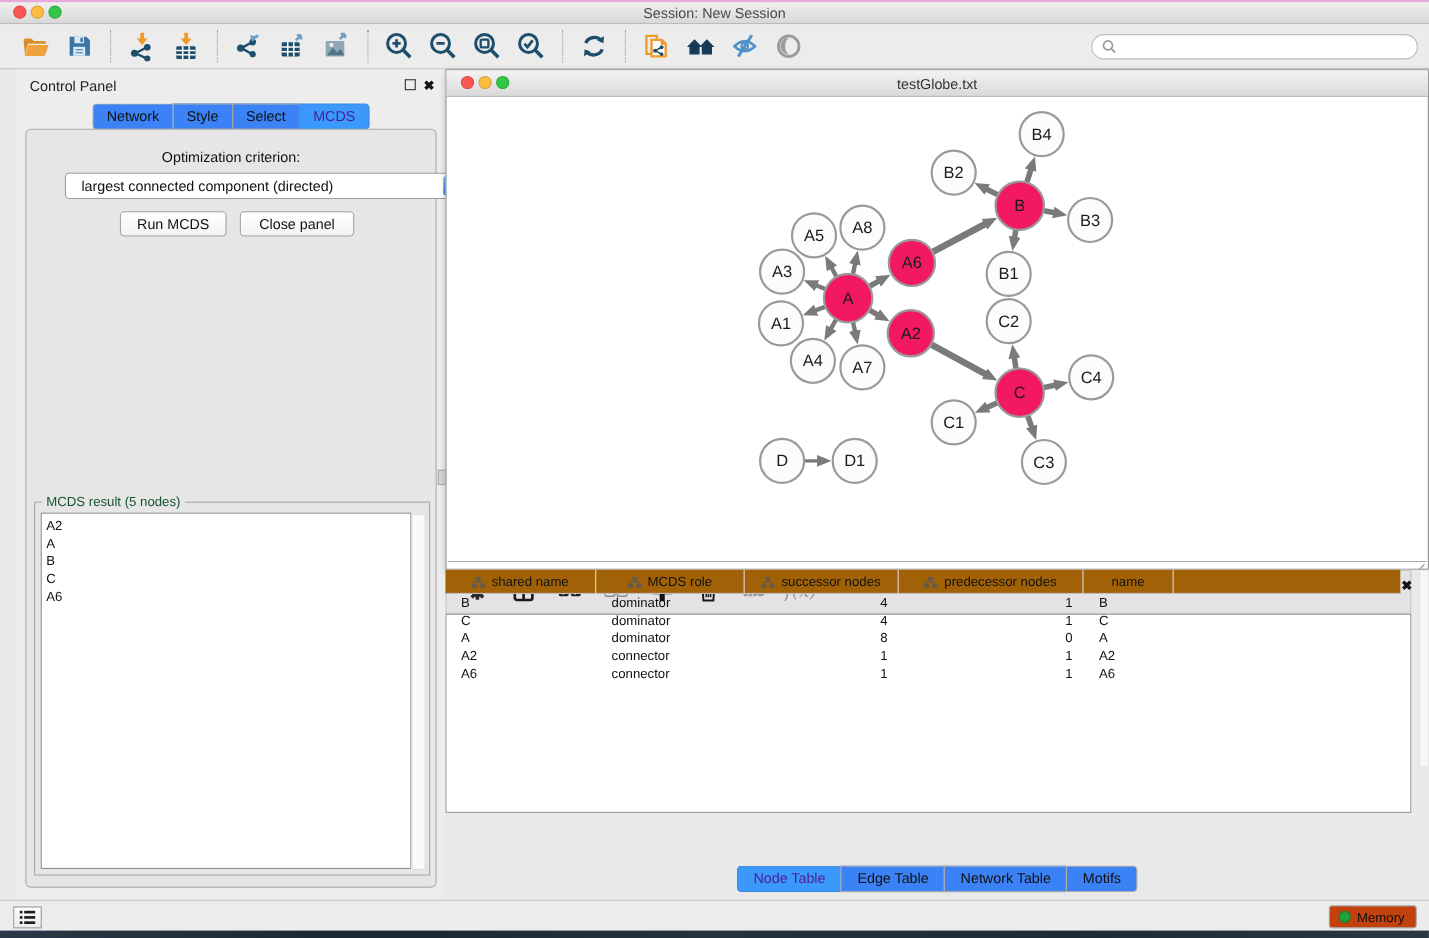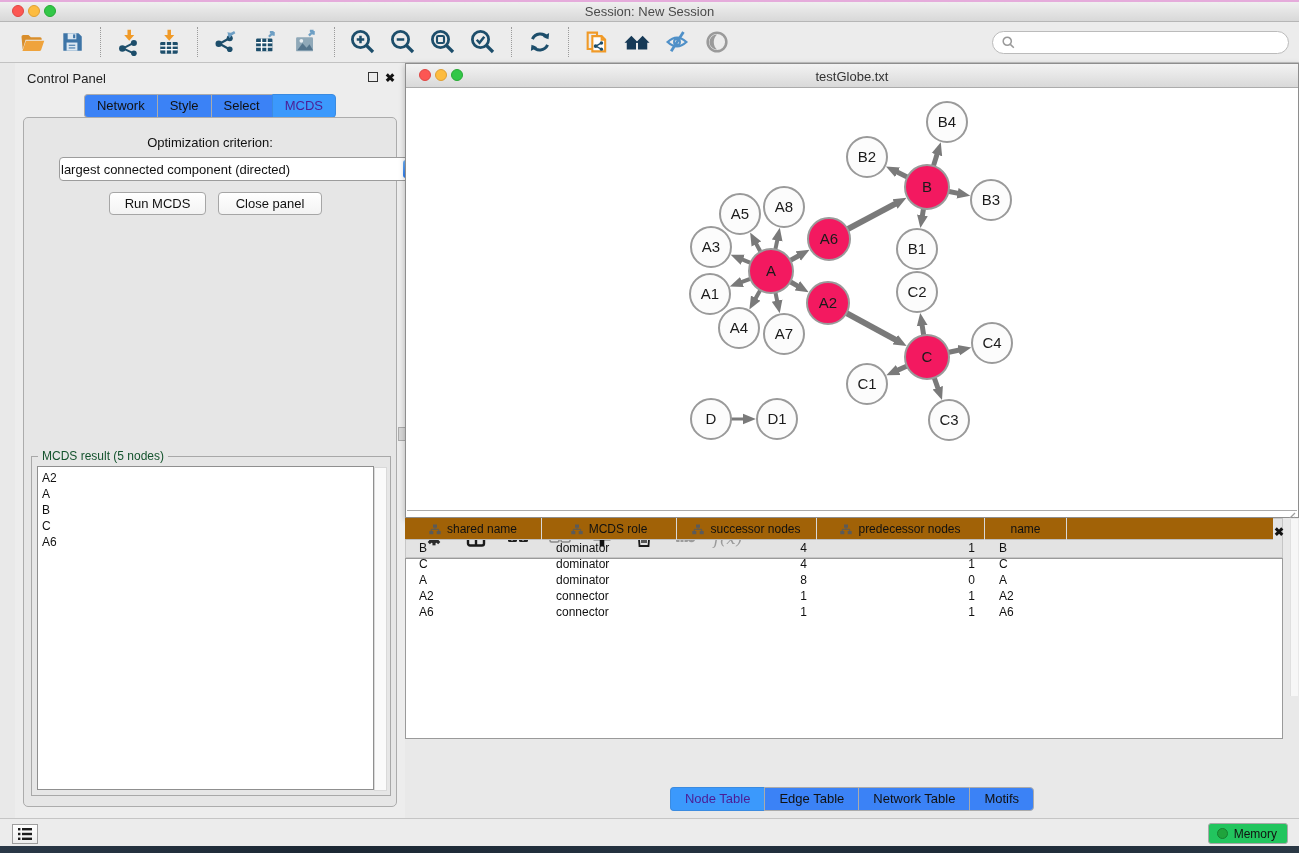--- a/index.html
+++ b/index.html
@@ -35,21 +35,21 @@
   .tab { display:inline-block; padding:3px 12px 4px; font-size:13px; background:#3b82f6;
     border:1px solid #ABABAB; border-right:none; color:#111; position:relative; }
   .tab:first-child { border-radius:4px 0 0 4px; }
   .tab:last-child { border-radius:0 4px 4px 0; border-right:1px solid #ABABAB; }
   .tab.active { background:#3B99FC; color:#4c1d95; border-color:#3B8BE0; }
   #cp-content { left:8px; top:54px; width:374px; height:690px; background:#E6E6E6;
     border:1px solid #ACACAC; border-radius:5px; }
   #opt-label { width:100%; text-align:center; top:17px; font-size:13px; color:#111; }
   #criterion-select { left:35px; top:39px; width:365px; height:24px; background:#fff;
     border:1px solid #9C9C9C; border-radius:4px; font-size:13px; color:#111;
-    display:flex; align-items:center; padding-left:1px; }
+    display:flex; align-items:center; padding-left:14px; }
   #criterion-stepper { right:2px; top:2px; width:18px; height:18px; border-radius:3px;
     background:linear-gradient(#6FB3FA,#2D7CF0); display:flex; flex-direction:column;
     align-items:center; justify-content:center; gap:1px; }
   #criterion-stepper i { width:0; height:0; border-left:4px solid transparent; border-right:4px solid transparent; }
   #criterion-stepper .up { border-bottom:4px solid #fff; }
   #criterion-stepper .down { border-top:4px solid #fff; }
   .cp-btn { top:74px; height:23px; background:linear-gradient(#FFFFFF,#F3F3F3);
     border:1px solid #A6A6A6; border-radius:4px; font-size:13px; color:#111;
     display:flex; align-items:center; justify-content:center; }
   #mcds-group { left:7px; top:338px; width:360px; height:340px; border:1px solid #A8A8A8; }
@@ -89,21 +89,21 @@
   .td.l { justify-content:flex-start; padding-left:14px; }
   .td.r { justify-content:flex-end; padding-right:10px; }
   #tp-vscroll { right:1px; top:1px; width:8px; height:177px; background:#F7F7F7; border-left:1px solid #E0E0E0; }
   #tp-tabs { left:0; top:269px; width:894px; text-align:center; }
   #tp-tabs .tab { padding:3px 14px 4px; }
 
   
   #status-bar { left:0; top:818px; width:1299px; height:28px; background:#ECECEC; border-top:1px solid #C5C5C5; }
   #list-btn { left:12px; top:5px; width:26px; height:20px; background:linear-gradient(#FEFEFE,#EDEDED);
     border:1px solid #9E9E9E; display:flex; align-items:center; justify-content:center; }
-  #memory-btn { right:11px; top:4px; height:21px; background:#22c55e; border:1px solid #A9A9A9;
+  #memory-btn { right:11px; top:4px; height:21px; background:#c2410c; border:1px solid #A9A9A9;
     border-radius:3px; display:flex; align-items:center; gap:6px; padding:0 10px 0 8px; font-size:12px; color:#111; }
   #memory-dot { width:11px; height:11px; border-radius:50%; background:#1FA33C; border:1px solid #158030; }
   #desktop-strip { left:0; top:846px; width:1299px; height:7px;
     background:linear-gradient(90deg,#2A3847,#1B2733 25%,#243240 50%,#1D2A37 75%,#2A3845); }
 </style>
 </head>
 <body>
 
 <div id="titlebar" class="abs">
   <div class="tl red abs" style="left:12px"></div>

